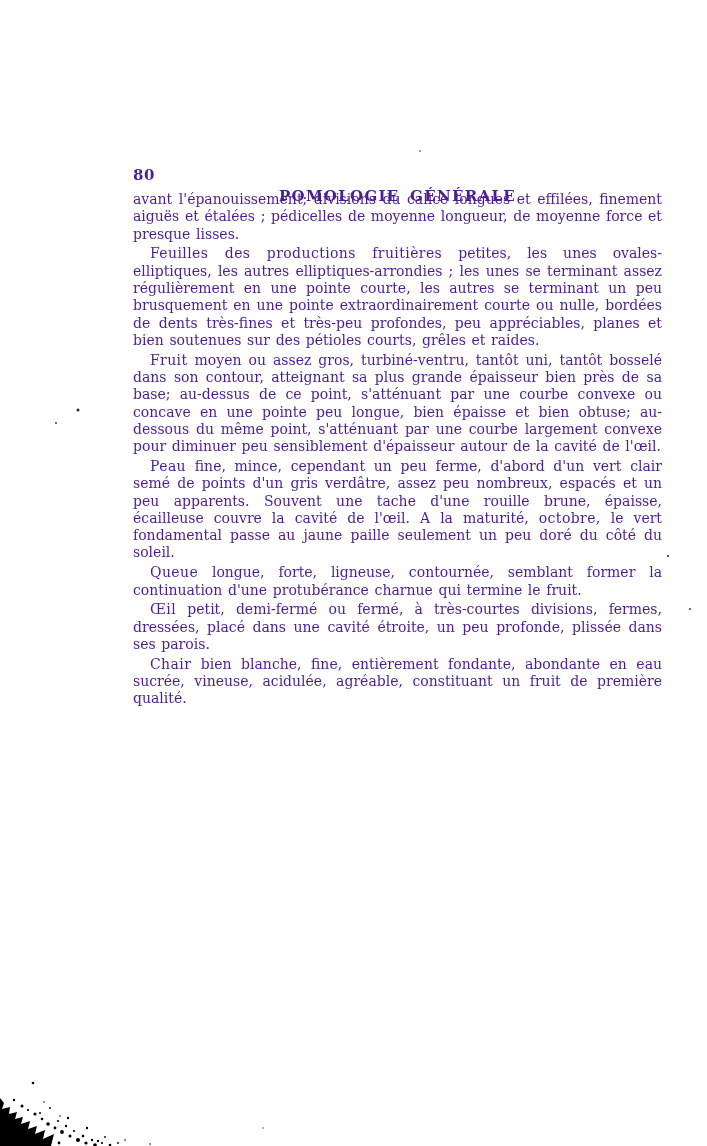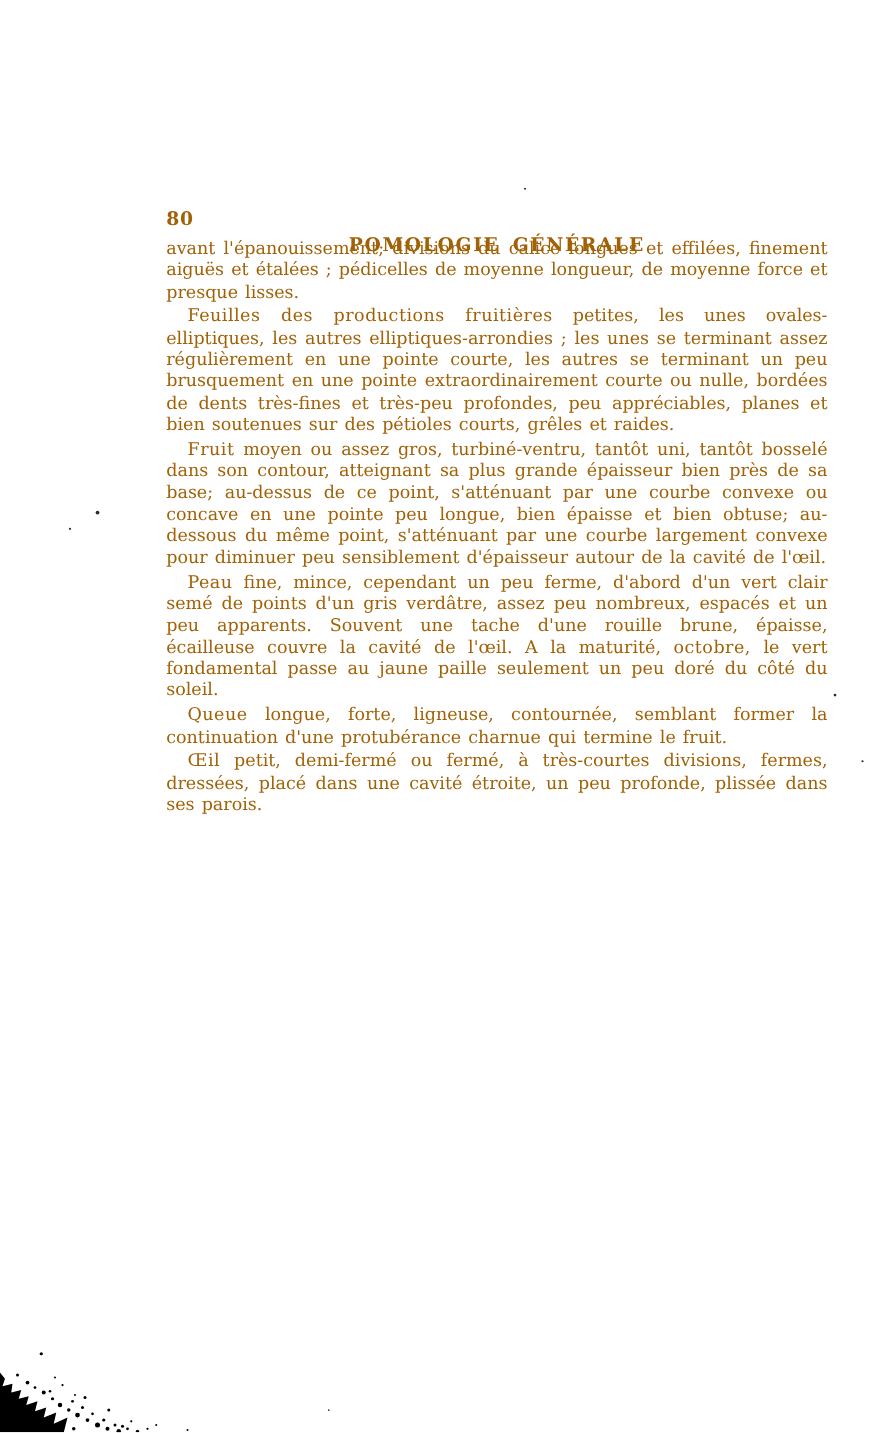--- a/index.html
+++ b/index.html
@@ -2,21 +2,21 @@
 <html lang="fr"><head>
 <meta charset="utf-8">
 <style>
   * { margin: 0; padding: 0; box-sizing: border-box; }
   html, body { width: 707px; height: 1146px; background: #ffffff; }
   .page {
     position: relative;
     width: 707px;
     height: 1146px;
     background: #ffffff;
-    color: #a16207;
+    color: #4c1d95;
     font-family: "DejaVu Serif", serif;
     overflow: hidden;
   }
   .header {
     position: absolute;
     left: 133px;
     top: 163px;
     width: 529px;
     height: 22px;
   }
@@ -83,20 +83,21 @@
 
 
     <p><b class="lead">Fruit</b><span> moyen ou assez gros, turbiné-ventru, tantôt uni, tantôt bosselé dans son contour, atteignant sa plus grande épaisseur bien près de sa base; au-dessus de ce point, s'atténuant par une courbe convexe ou concave en une pointe peu longue, bien épaisse et bien obtuse; au-dessous du même point, s'atténuant par une courbe largement convexe pour diminuer peu sensiblement d'épaisseur autour de la cavité de l'œil.</span></p>
 
     <p><b class="lead">Peau</b><span> fine, mince, cependant un peu ferme, d'abord d'un vert clair semé de points d'un gris verdâtre, assez peu nombreux, espacés et un peu apparents. Souvent une tache d'une rouille brune, épaisse, écailleuse couvre la cavité de l'œil. A la maturité, </span><b class="lead">octobre,</b><span> le vert fondamental passe au jaune paille seulement un peu doré du côté du soleil.</span></p>
 
     <p><b class="lead">Queue</b><span> longue, forte, ligneuse, contournée, semblant former la continuation d'une protubérance charnue qui termine le fruit.</span></p>
 
     <p><b class="lead">Œil</b><span> petit, demi-fermé ou fermé, à très-courtes divisions, fermes, dressées, placé dans une cavité étroite, un peu profonde, plissée dans ses parois.</span></p>
 
+    <p><b class="lead">Chair</b><span> bien blanche, fine, entièrement fondante, abondante en eau sucrée, vineuse, acidulée, agréable, constituant un fruit de première qualité.</span></p>
 
   </div>
 
   <svg class="stains" viewBox="0 0 707 1146" xmlns="http://www.w3.org/2000/svg" aria-hidden="true">
 
     <g fill="#000000">
       <polygon points="0,1098 4,1103 2,1109 10,1107 9,1114 17,1112 15,1119 23,1117 21,1124 30,1121 28,1129 37,1126 35,1134 45,1130 43,1139 54,1134 51,1146 0,1146"></polygon>
       <circle cx="14" cy="1100" r="1.2"></circle>
         <circle cx="22" cy="1106" r="1.5"></circle>
       <circle cx="28" cy="1110" r="1.1"></circle>

